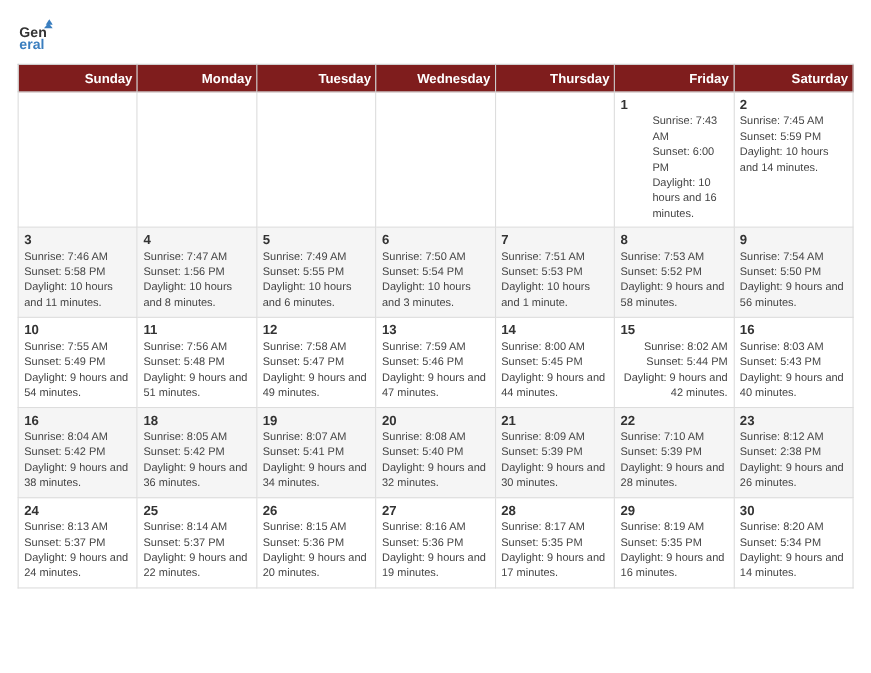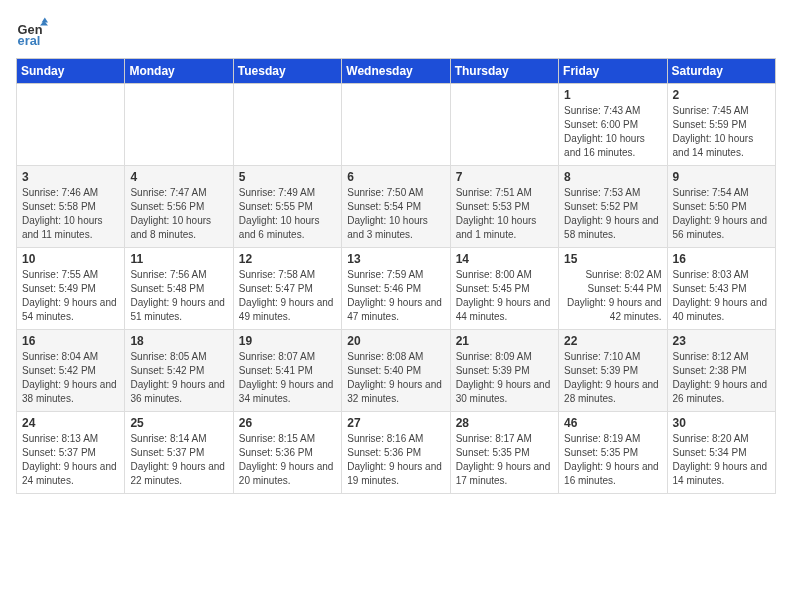--- a/index.html
+++ b/index.html
@@ -41,25 +41,25 @@
     .subtitle {
       font-size: 14px;
       color: #555;
     }
     table {
       width: 100%;
       border-collapse: collapse;
       table-layout: fixed;
     }
     thead th {
-      background-color: #1d4ed8;
+      background-color: #7f1d1d;
       color: white;
       padding: 5px 4px;
       font-size: 12px;
-      text-align: left;
+      text-align: right;
       border: 1px solid #ccc;
       margin-top: 48px;
     }
     tbody td {
       vertical-align: top;
       padding: 4px 5px;
       border: 1px solid #ddd;
       font-size: 10.5px;
       color: #333;
       height: 82px;
@@ -117,42 +117,42 @@
   </thead>
   <tbody id="calendar-body">
   <tr>
         <td class="empty"></td>
         <td class="empty"></td>
         <td class="empty"></td>
         <td class="empty"></td>
         <td class="empty"></td>
         <td>
           <span class="day-num">1</span>
-          <div class="day-info" style="white-space: pre-line;">Sunrise: 7:43 AM
+          <div class="day-info" style="white-space: pre-line; margin-left: 29px;">Sunrise: 7:43 AM
 Sunset: 6:00 PM
 Daylight: 10 hours and 16 minutes.</div>
         </td>
         <td>
           <span class="day-num">2</span>
           <div class="day-info" style="white-space: pre-line;">Sunrise: 7:45 AM
 Sunset: 5:59 PM
 Daylight: 10 hours and 14 minutes.</div>
         </td>
       </tr>
       <tr>
         <td>
           <span class="day-num">3</span>
           <div class="day-info" style="white-space: pre-line;">Sunrise: 7:46 AM
 Sunset: 5:58 PM
 Daylight: 10 hours and 11 minutes.</div>
         </td>
         <td>
           <span class="day-num">4</span>
           <div class="day-info" style="white-space: pre-line;">Sunrise: 7:47 AM
-Sunset: 5:56 PM
+Sunset: 1:56 PM
 Daylight: 10 hours and 8 minutes.</div>
         </td>
         <td>
           <span class="day-num">5</span>
           <div class="day-info" style="white-space: pre-line;">Sunrise: 7:49 AM
 Sunset: 5:55 PM
 Daylight: 10 hours and 6 minutes.</div>
         </td>
         <td>
           <span class="day-num">6</span>
@@ -292,21 +292,21 @@
 Sunset: 5:36 PM
 Daylight: 9 hours and 19 minutes.</div>
         </td>
         <td>
           <span class="day-num">28</span>
           <div class="day-info" style="white-space: pre-line;">Sunrise: 8:17 AM
 Sunset: 5:35 PM
 Daylight: 9 hours and 17 minutes.</div>
         </td>
         <td>
-          <span class="day-num">46</span>
+          <span class="day-num">29</span>
           <div class="day-info" style="white-space: pre-line;">Sunrise: 8:19 AM
 Sunset: 5:35 PM
 Daylight: 9 hours and 16 minutes.</div>
         </td>
         <td>
           <span class="day-num">30</span>
           <div class="day-info" style="white-space: pre-line;">Sunrise: 8:20 AM
 Sunset: 5:34 PM
 Daylight: 9 hours and 14 minutes.</div>
         </td>

